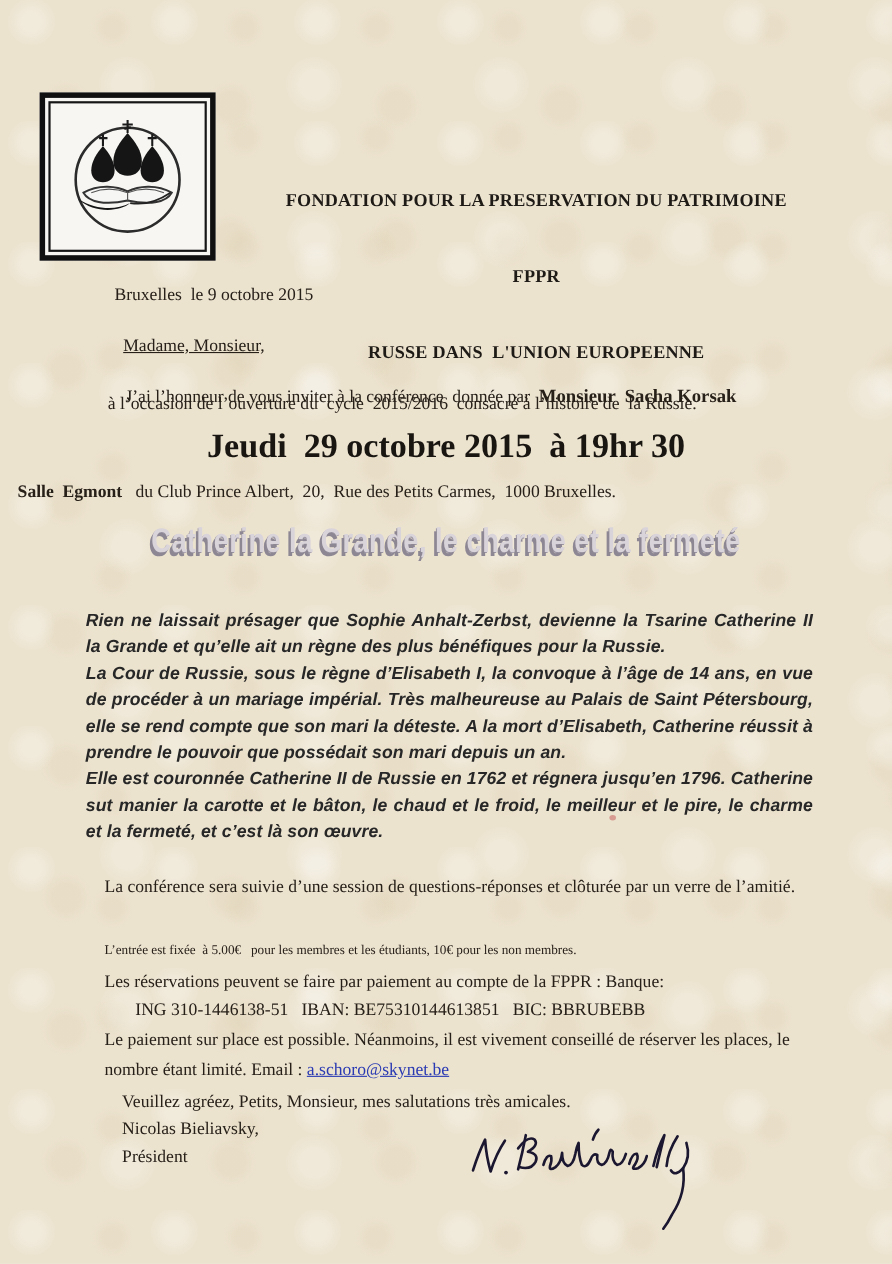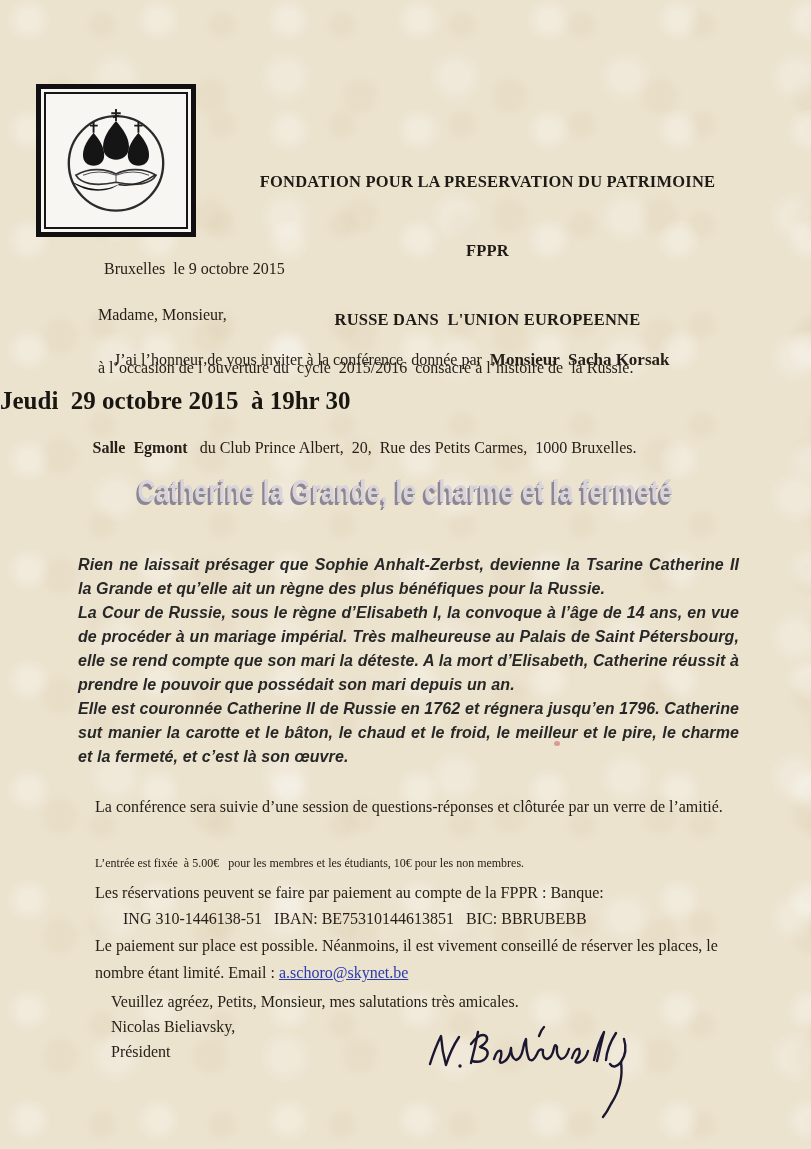--- a/index.html
+++ b/index.html
@@ -33,30 +33,30 @@
   
   .org-header{
     left:205px; top:124px; width:565px;
     text-align:center;
     font-weight:bold; font-size:16.5px; line-height:23px;
     letter-spacing:.2px; color:#1e1a16;
     white-space:pre-wrap;
   }
   .serif-line{font-size:16px; white-space:pre-wrap;margin-left:10px;}
   .dateline{left:94px; top:260px;}
-  .salutation{left:88px; top:306px;}
+  .salutation{left:102px; top:306px;text-decoration:underline;}
   .intro1{left:88px; top:332px;}
   .intro1 .speaker{font-size:17px; font-weight:bold;font-family:Liberation Serif, serif;}
   .intro2{left:88px; top:359px;}
   .event-datetime{
-    left:0; top:387px; width:811px; 
-    font-weight:bold; font-size:25px; color:#191510; white-space:pre-wrap;
+    left:0; top:387px; width:811px; text-align:center;
+    font-weight:bold; font-size:31px; color:#191510; white-space:pre-wrap;
   }
   .event-venue{
-    left:0; top:421px; width:713px; text-align:center;
+    left:0; top:421px; width:713px; 
     font-size:16px; white-space:pre-wrap;
   }
   .event-venue .venue-name{font-weight:bold; font-size:16px;}
   
   .wordart{
     left:0; top:474px; width:811px; text-align:center;
     font-family:"Liberation Sans", sans-serif;
     font-weight:bold; font-size:31px; letter-spacing:.5px;
     color:#d9d3da;
     text-shadow:-3px 3px 0 #8d8794, -1px 1px 0 #9b95a3;

